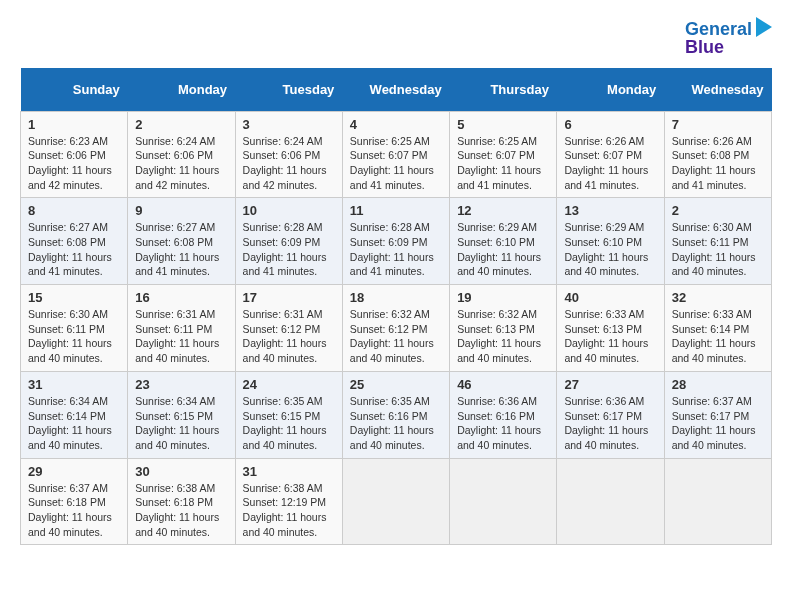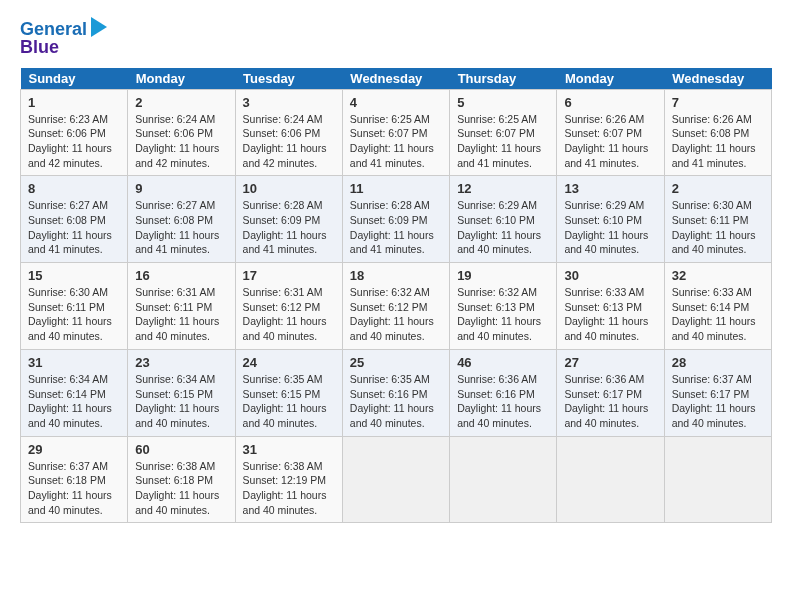--- a/index.html
+++ b/index.html
@@ -5,21 +5,21 @@
     * { box-sizing: border-box; margin: 0; padding: 0; }
     body {
       font-family: Arial, sans-serif;
       background: #fff;
       width: 792px;
       min-height: 612px;
       padding: 20px;
     }
     .header {
       display: flex;
-      justify-content: flex-start;
+      justify-content: flex-end;
       align-items: flex-start;
       margin-bottom: 10px;
     }
     .logo {
       display: flex;
       align-items: center;
     }
     .logo-text {
       font-size: 18px;
       font-weight: bold;
@@ -42,22 +42,22 @@
       color: #555;
     }
     table {
       width: 100%;
       border-collapse: collapse;
       table-layout: fixed;
     }
     thead tr th {
       background: #1a6db5;
       color: #fff;
-      text-align: left;
-      padding: 3px 8px;
+      text-align: right;
+      padding: 14px 8px;
       font-size: 13px;
       font-weight: bold;
     }
     tbody tr td {
       border: 1px solid #ccc;
       vertical-align: top;
       padding: 5px 7px;
       font-size: 10.5px;
       color: #333;
       height: 80px;
@@ -266,21 +266,21 @@
         </td>
         <td>
           <span class="day-num">19</span>
           <div class="cell-content">
             <span>Sunrise: 6:32 AM</span><br>
             <span>Sunset: 6:13 PM</span><br>
             <span>Daylight: 11 hours and 40 minutes.</span>
           </div>
         </td>
         <td>
-          <span class="day-num">30</span>
+          <span class="day-num">40</span>
           <div class="cell-content">
             <span>Sunrise: 6:33 AM</span><br>
             <span>Sunset: 6:13 PM</span><br>
             <span>Daylight: 11 hours and 40 minutes.</span>
           </div>
         </td>
         <td>
           <span class="day-num">32</span>
           <div class="cell-content">
             <span>Sunrise: 6:33 AM</span><br>
@@ -350,21 +350,21 @@
       <tr>
         <td>
           <span class="day-num">29</span>
           <div class="cell-content">
             <span>Sunrise: 6:37 AM</span><br>
             <span>Sunset: 6:18 PM</span><br>
             <span>Daylight: 11 hours and 40 minutes.</span>
           </div>
         </td>
         <td>
-          <span class="day-num">60</span>
+          <span class="day-num">30</span>
           <div class="cell-content">
             <span>Sunrise: 6:38 AM</span><br>
             <span>Sunset: 6:18 PM</span><br>
             <span>Daylight: 11 hours and 40 minutes.</span>
           </div>
         </td>
         <td>
           <span class="day-num">31</span>
           <div class="cell-content">
             <span>Sunrise: 6:38 AM</span><br>

